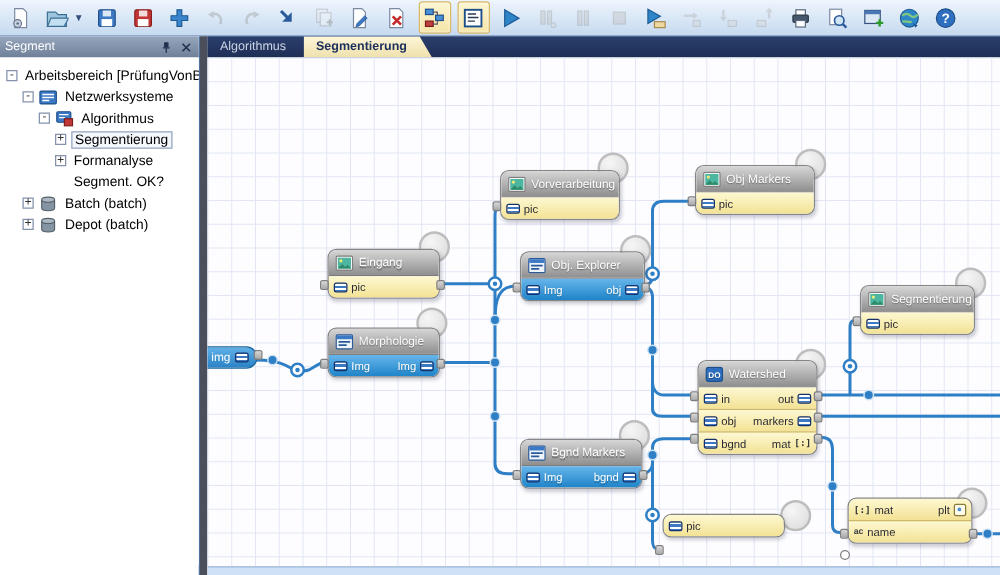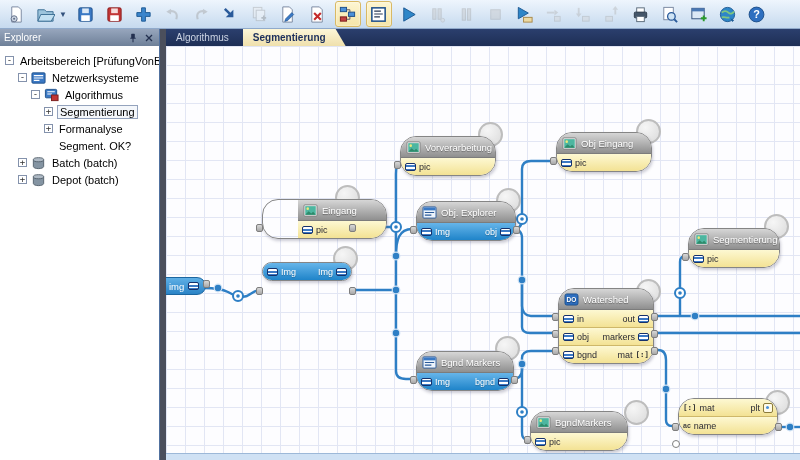--- a/index.html
+++ b/index.html
@@ -42,21 +42,21 @@
     clip-path:polygon(0 0,calc(100% - 10px) 0,100% 100%,0 100%);padding-right:20px;}
 
   
   #canvas{position:absolute;left:166px;top:46px;width:634px;height:414px;background:#fdfdff;
     background-image:linear-gradient(#e2e6f4 1px,transparent 1px),linear-gradient(90deg,#e2e6f4 1px,transparent 1px);
     background-size:19px 19px;overflow:hidden;}
   #wires{position:absolute;left:0;top:0;width:634px;height:414px;z-index:0;}
   .badge{position:absolute;width:25px;height:25px;border-radius:50%;z-index:1;
     background:radial-gradient(circle at 35% 30%,#f6f6f6,#dadada);border:2px solid #bdbdbd;box-sizing:border-box;}
   .node{position:absolute;z-index:2;}
-  .ncard{border:1px solid #858585;border-radius:16px;overflow:hidden;box-shadow:1px 2px 3px rgba(60,60,90,.25);}
+  .ncard{border:1px solid #858585;border-radius:7px;overflow:hidden;box-shadow:1px 2px 3px rgba(60,60,90,.25);}
   .nh{height:20px;background:linear-gradient(#d6d6d6,#8f8f8f);display:flex;align-items:center;gap:4px;
     padding:0 5px;color:#fff;font-size:9.5px;text-shadow:0 1px 1px rgba(0,0,0,.4);border-bottom:1px solid #7c7c7c;}
   .hic{width:15px;height:13px;flex:0 0 auto;}
   .nrow{height:17px;display:flex;align-items:center;gap:3px;padding:0 4px;font-size:9px;}
   .nrow + .nrow{border-top:1px solid rgba(150,120,40,.4);}
   .nrow.yellow{background:linear-gradient(#fdf8d2,#f3e294);color:#2a2a33;}
   .nrow.blue{background:linear-gradient(#66b5ea,#1f84c9);color:#fff;text-shadow:0 1px 1px rgba(0,0,0,.25);}
   .rgrp{display:flex;align-items:center;gap:3px;}
   .rgrp.right{margin-left:auto;}
   .pi{display:inline-block;width:11px;height:8px;border:1px solid #16316b;border-radius:2px;box-sizing:border-box;
@@ -366,21 +366,21 @@
       </div>
       <div class="tbtn normal">
         <svg class="ti">
           <use href="#ic-help"></use>
         </svg>
       </div>
     </div>
 
   <div id="explorer">
     <div id="exp-title">
-      <span>Explorer</span>
+      <span>Segment</span>
       <span class="sp"></span>
       <svg class="exp-ic">
           <use href="#ic-pin"></use>
         </svg>
       <svg class="exp-ic">
           <use href="#ic-close"></use>
         </svg>
     </div>
     <div id="tree">
         <div class="trow">
@@ -501,34 +501,34 @@
           </div>
   <div class="stub" style="left: -6px; top: 24.5px;"></div>
         </div>
         <div class="badge" style="left: 469.5px; top: 72.5px;"></div>
         <div class="node" style="left: 390px; top: 86px; width: 94px;">
     <div class="ncard" style="width: 94px;">
       <div class="nh">
         <svg class="hic">
                 <use href="#ic-h-viewer"></use>
               </svg>
-        <span class="nt">Obj Eingang</span>
+        <span class="nt">Obj Markers</span>
       </div>
     <div class="nrow yellow">
               <span class="rgrp">
                 <span class="pi"></span>
                 <span>pic</span>
               </span>
             </div>
           </div>
   <div class="stub" style="left: -6px; top: 24.5px;"></div>
         </div>
         <div class="badge" style="left: 168.5px; top: 138.5px;"></div>
         <div class="node" style="left: 96px; top: 153px; width: 88px;">
-    <div class="ncard" style="width: 88px; padding-left: 35px;">
+    <div class="ncard" style="width: 88px;">
       <div class="nh">
         <svg class="hic">
                 <use href="#ic-h-viewer"></use>
               </svg>
         <span class="nt">Eingang</span>
       </div>
     <div class="nrow yellow">
               <span class="rgrp">
                 <span class="pi"></span>
                 <span>pic</span>
@@ -575,20 +575,26 @@
                 <span class="pi"></span>
                 <span>pic</span>
               </span>
             </div>
           </div>
   <div class="stub" style="left: -6px; top: 24.5px;"></div>
         </div>
         <div class="badge" style="left: 166.5px; top: 199.5px;"></div>
         <div class="node" style="left: 96px; top: 216px; width: 88px;">
     <div class="ncard" style="width: 88px;">
+      <div class="nh">
+        <svg class="hic">
+                <use href="#ic-h-proc"></use>
+              </svg>
+        <span class="nt">Morphologie</span>
+      </div>
     <div class="nrow blue">
               <span class="rgrp">
                 <span class="pi"></span>
                 <span>Img</span>
               </span>
               <span class="rgrp right">
                 <span>Img</span>
                 <span class="pi"></span>
               </span>
             </div>
@@ -662,26 +668,20 @@
                 <span class="pi"></span>
               </span>
             </div>
           </div>
   <div class="stub" style="left: -6px; top: 24.5px;"></div>
           <div class="stub" style="left: 95px; top: 24.5px;"></div>
         </div>
         <div class="badge" style="left: 457.5px; top: 353.5px;"></div>
         <div class="node" style="left: 364px; top: 365px; width: 96px;">
     <div class="ncard" style="width: 96px;">
-      <div class="nh">
-        <svg class="hic">
-                <use href="#ic-h-viewer"></use>
-              </svg>
-        <span class="nt">BgndMarkers</span>
-      </div>
     <div class="nrow yellow">
               <span class="rgrp">
                 <span class="pi"></span>
                 <span>pic</span>
               </span>
             </div>
           </div>
   <div class="stub" style="left: -6px; top: 24.5px;"></div>
         </div>
         <div class="badge" style="left: 598.5px; top: 343.5px;"></div>

